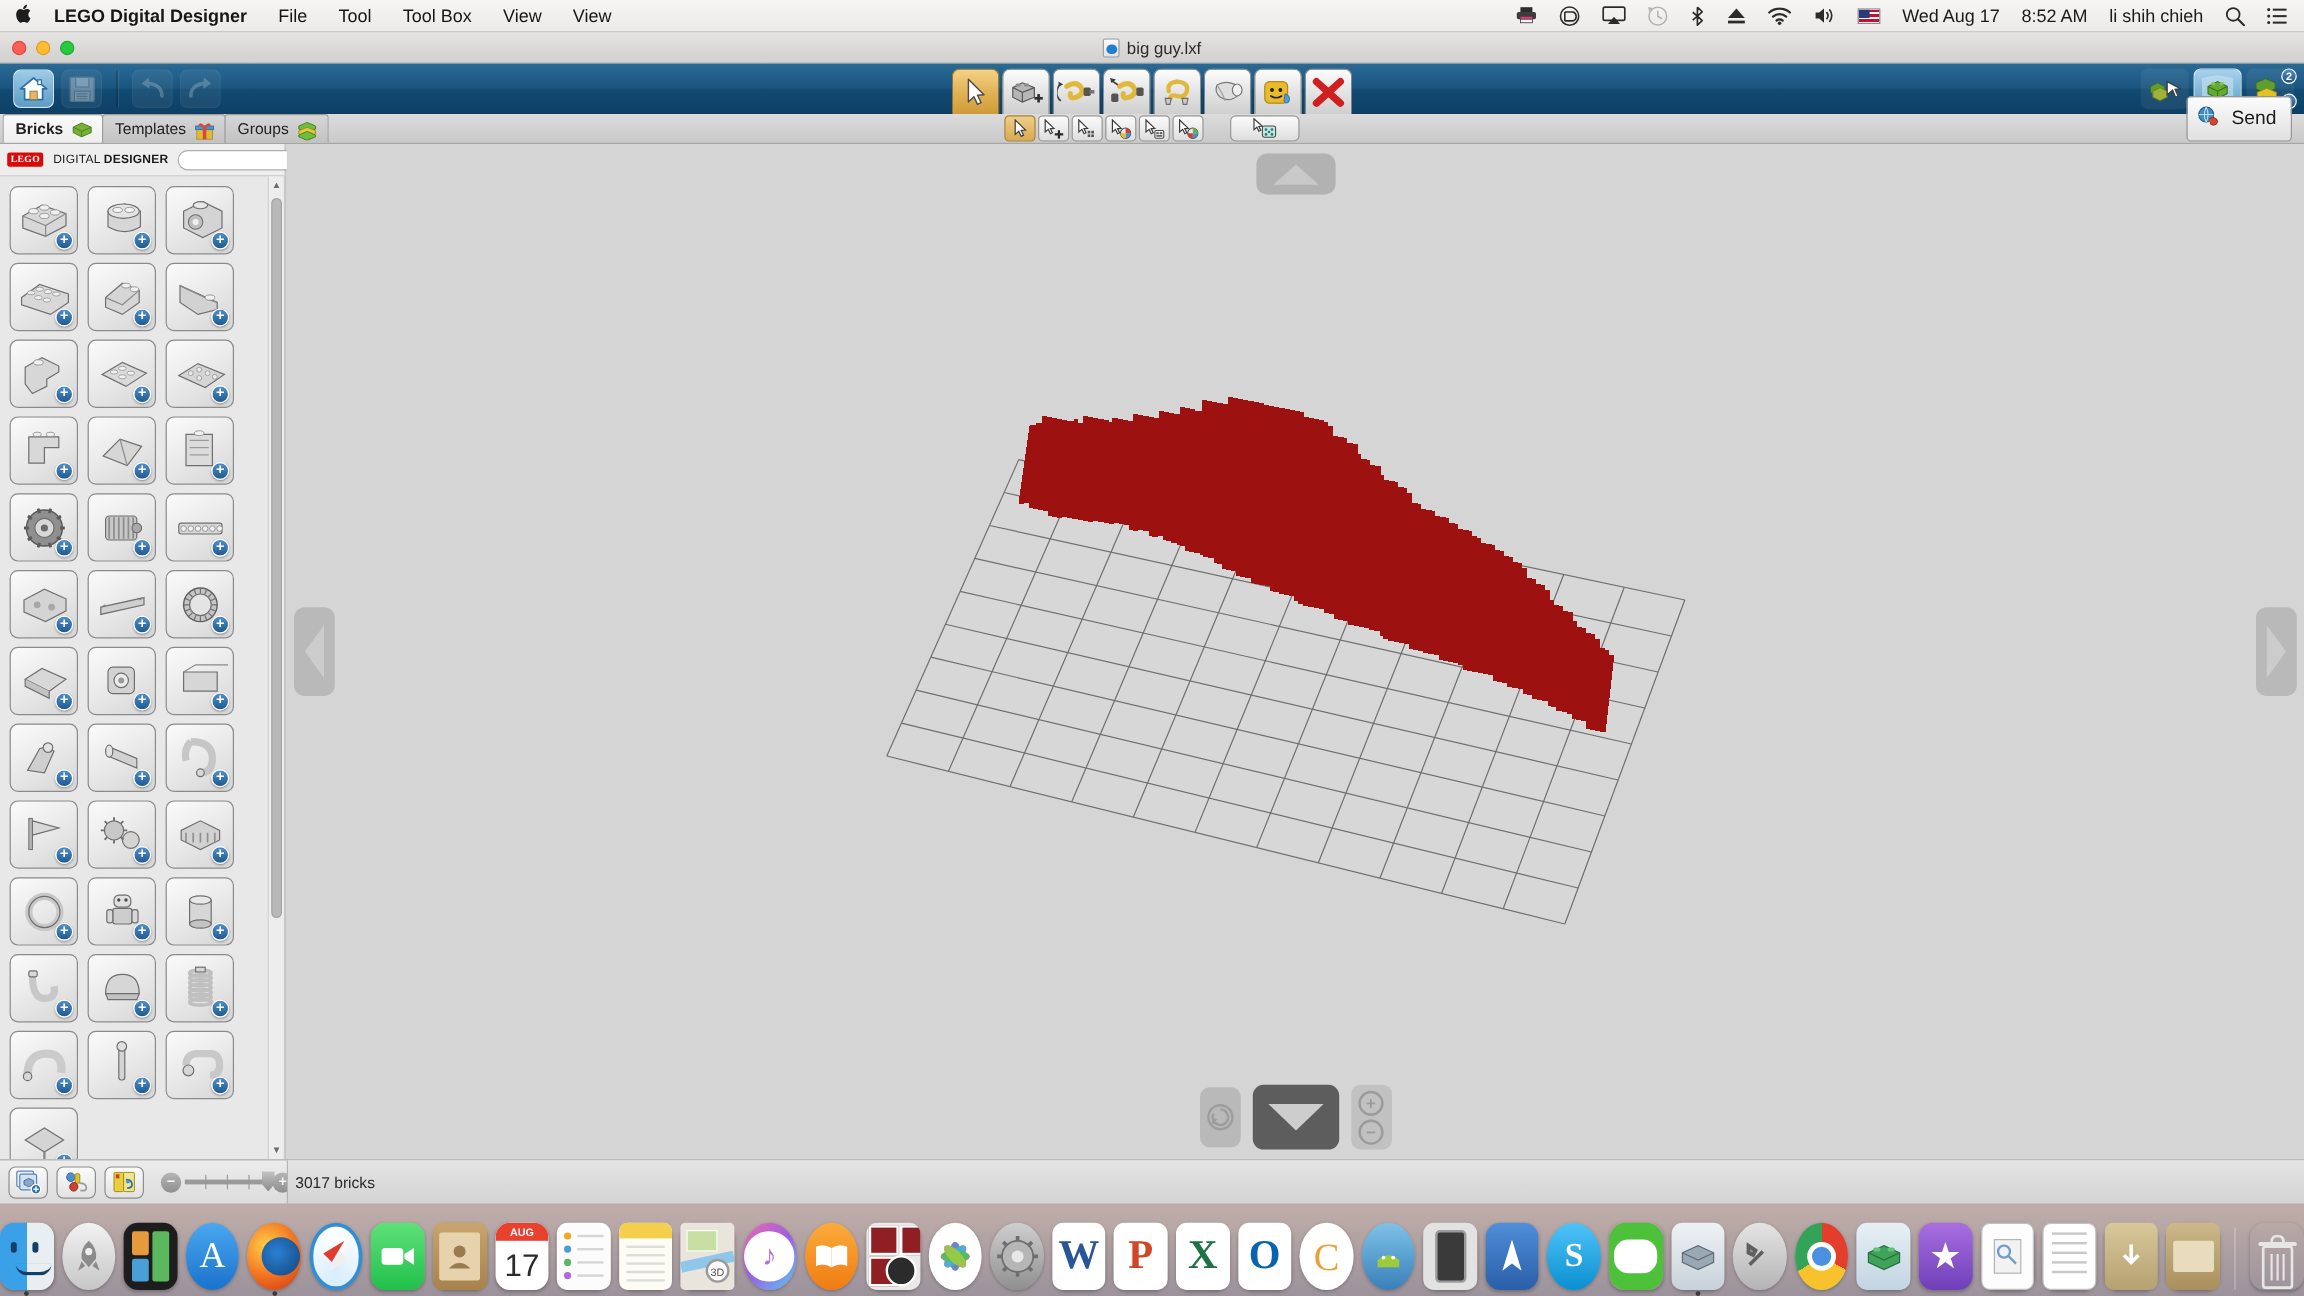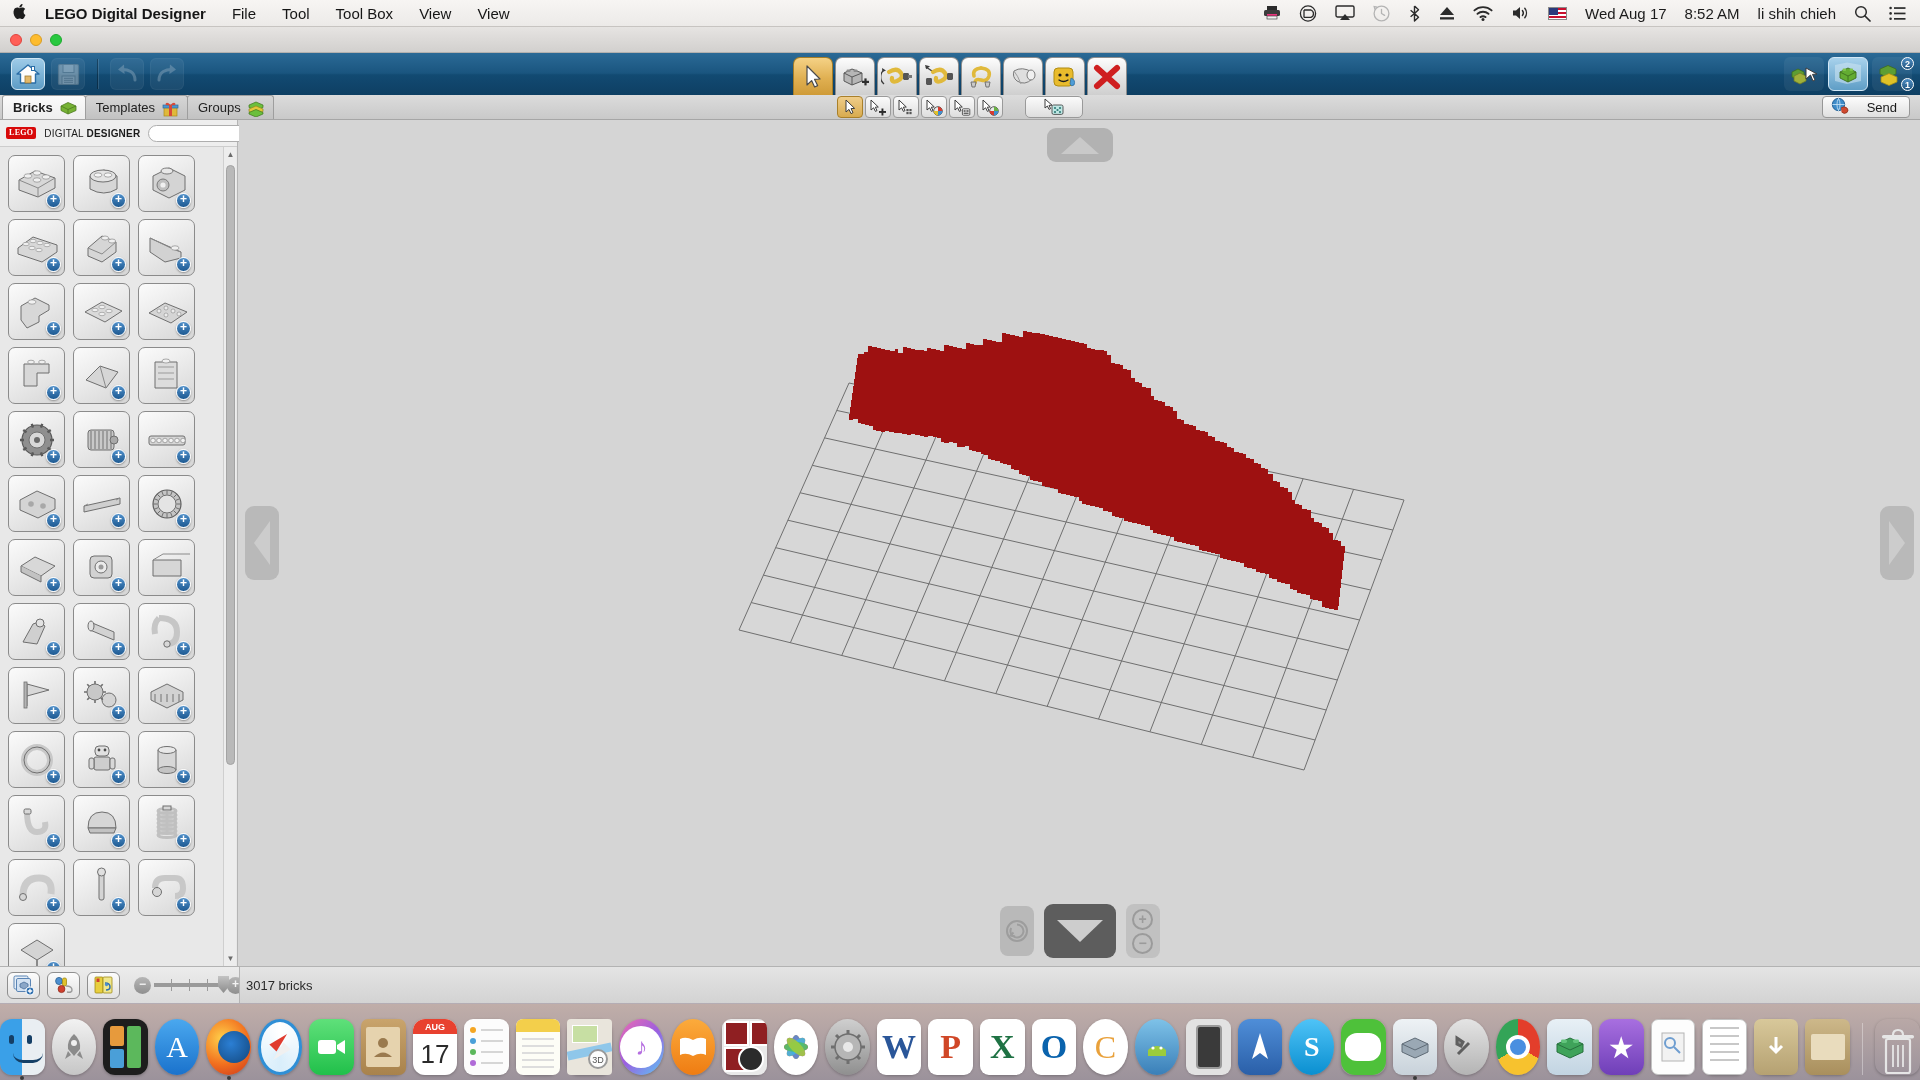--- a/index.html
+++ b/index.html
@@ -98,25 +98,25 @@
   }
   .tab.sel{ background:linear-gradient(180deg,#fbfbfb,#eeeeee);font-weight:bold; }
   .tabicon{ width:15px;height:13px; position:relative; }
   
   #selectbar{ position:absolute; left:50%; transform:translateX(-50%); display:flex; align-items:center; gap:2px; bottom:1px;}
   .sbtn{ width:26px;height:22px; border:1px solid #9a9a9a; border-radius:4px;
     background:linear-gradient(180deg,#fbfbfb,#dedede); display:flex;align-items:center;justify-content:center;
     position:relative; }
   .sbtn.sel{ background:linear-gradient(180deg,#efcd8a,#d8ab4f); border-color:#a9802a; }
   .sbtn.wide{ width:58px; margin-left:20px; border-radius:5px; }
-  #sendbtn{ position:absolute; right:10px; bottom:1px; height:22px; width:88px;
+  #sendbtn{ position:absolute; right:10px; bottom:1px; height:38px; width:88px;
     border:1px solid #979797; border-radius:4px;
     background:linear-gradient(180deg,#fcfcfc,#e0e0e0);
     display:flex;align-items:center; gap:6px; padding:0 8px;
-    font-size:13px; color:#1a1a1a;}
+    font-size:16px; color:#1a1a1a;}
   
   #palette{
     position:absolute; left:0; top:93px; width:238px; bottom:37px;
     background:#e8e8e8; border-right:1px solid #b5b5b5;
   }
   #paletteHead{ height:27px; display:flex; align-items:center; gap:8px; padding:0 6px;
     background:#eeeeee; border-bottom:1px solid #cdcdcd;}
   .legologo{ background:#d80a0a; color:#fff; font-size:8px; font-weight:bold;
     padding:2px 3px; border-radius:2px; letter-spacing:.3px; line-height:1;
     font-family:"Liberation Serif", serif;}
@@ -317,20 +317,24 @@
 </div>
 
 <div id="window">
 
   <div id="titlebar">
     <div class="traffic">
       <i class="tl-red"></i>
       <i class="tl-yel"></i>
       <i class="tl-grn"></i>
     </div>
+    <div id="doctitle">
+      <span class="docicon"></span>
+      <span>big guy.lxf</span>
+    </div>
   </div>
 
   <div id="bluebar">
     <div style="display:flex;align-items:center;padding-left:8px;">
       <div class="tbtn active-home">
         <svg width="26" height="24" viewBox="0 0 26 24">
             <path d="M13 3 L24 12 H20.5 V21 H5.5 V12 H2 Z" fill="#fdfdfd" stroke="#2a6ea8" stroke-width="1.4" stroke-linejoin="round"></path>
             <rect x="10" y="14" width="6" height="7" fill="#e3b868" stroke="#9d7c36" stroke-width=".8"></rect>
             <rect x="16.5" y="4.5" width="3" height="4" fill="#fdfdfd" stroke="#2a6ea8" stroke-width="1"></rect>
           </svg>

